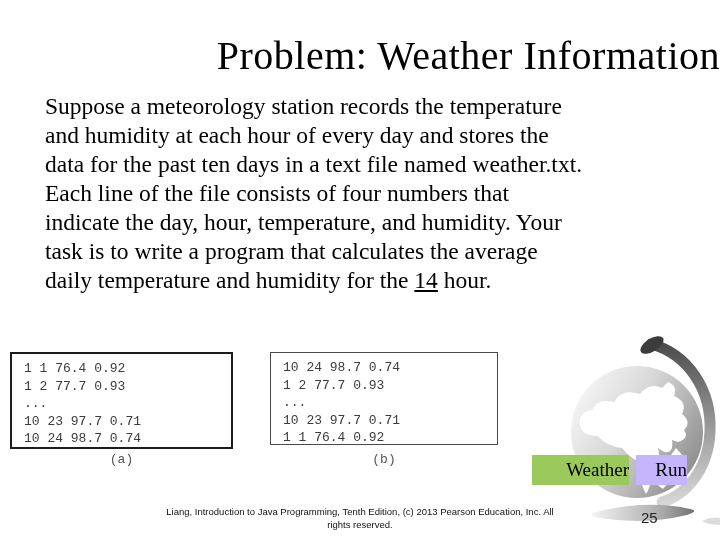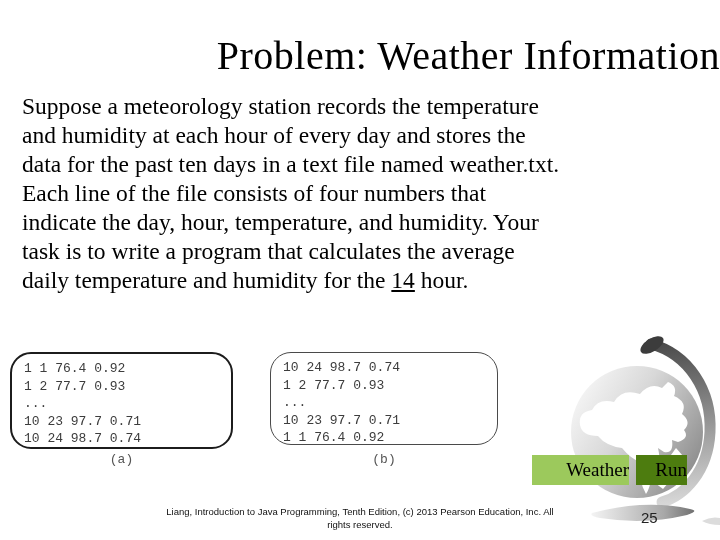--- a/index.html
+++ b/index.html
@@ -19,30 +19,29 @@
     color: #000;
     letter-spacing: 0.5px;
   }
   .body-text {
     position: absolute;
     top: 92px; left: 22px; width: 694px;
     font-size: 23.5px;
     line-height: 29px;
     color: #000;
   }
-  .body-line { white-space: nowrap; }
+  .body-line { white-space: nowrap; margin-left: 23px; }
   .underlined { text-decoration: underline; }
 
   .figure-box {
     position: absolute;
     top: 352px;
     box-sizing: border-box;
     background: #fff;
     padding: 6px 1px 0 12px;
-    border-radius: 21px;
   }
   .figure-a { left: 10px;  width: 223px; height: 97px; border: 2px solid #1c1c1c; }
   .figure-b { left: 270px; width: 228px; height: 93px; border: 1px solid #4a4a4a; }
   .code-line {
     font-family: "Liberation Mono", "DejaVu Sans Mono", monospace;
     font-size: 13px;
     line-height: 17.5px;
     color: #3d3d3d;
     white-space: pre;
   }
@@ -156,21 +155,21 @@
     <path fill="#ffffff" d="M 30 95 Q 28 82 42 80 Q 48 68 64 72 Q 72 58 90 64 Q 100 52 112 58 L 118 52 Q 128 56 124 66 Q 138 72 132 84 Q 142 92 134 100 Q 140 108 128 112 L 122 110 Q 124 124 114 122 L 108 118 Q 112 136 104 134 L 100 128 Q 104 152 96 164 Q 88 150 90 132 Q 80 128 72 118 Q 56 116 48 106 Q 32 106 30 95 Z"></path>
     <path fill="#ffffff" d="M 126 118 l 7 8 l -5 7 l -7 -8 z"></path>
     <path fill="#ffffff" d="M 110 146 l 9 6 l -6 7 l -8 -6 z"></path>
     <path fill="none" stroke="url(#gArc)" stroke-width="11" stroke-linecap="round" d="M 101 14 C 138 24 162 60 160 102 C 158 142 134 166 112 172"></path>
     <ellipse cx="102" cy="15" rx="13" ry="6.5" fill="#3c3c3c" transform="rotate(-32 102 15)"></ellipse>
     <path fill="url(#gSwoosh)" d="M 42 183 Q 95 169 140 179 Q 150 181 137 185 Q 95 195 50 188 Q 39 186 42 183 Z"></path>
     <path fill="#dcdcdc" d="M 152 191 Q 161 186 170 188 L 170 195 Q 159 195 152 191 Z"></path>
   </svg>
 
   <button class="btn btn-weather" style="background-color: rgb(156, 201, 92);">Weather</button>
-  <button class="btn btn-run" style="background-color: #4d7c0f;">Run</button>
+  <button class="btn btn-run" style="background-color: #c4b5fd;">Run</button>
 
   <div class="footer">
     <div>Liang, Introduction to Java Programming, Tenth Edition, (c) 2013 Pearson Education, Inc. All</div>
     <div>rights reserved.</div>
   </div>
 
   <div class="page-number">25</div>
 
 </div>
 

